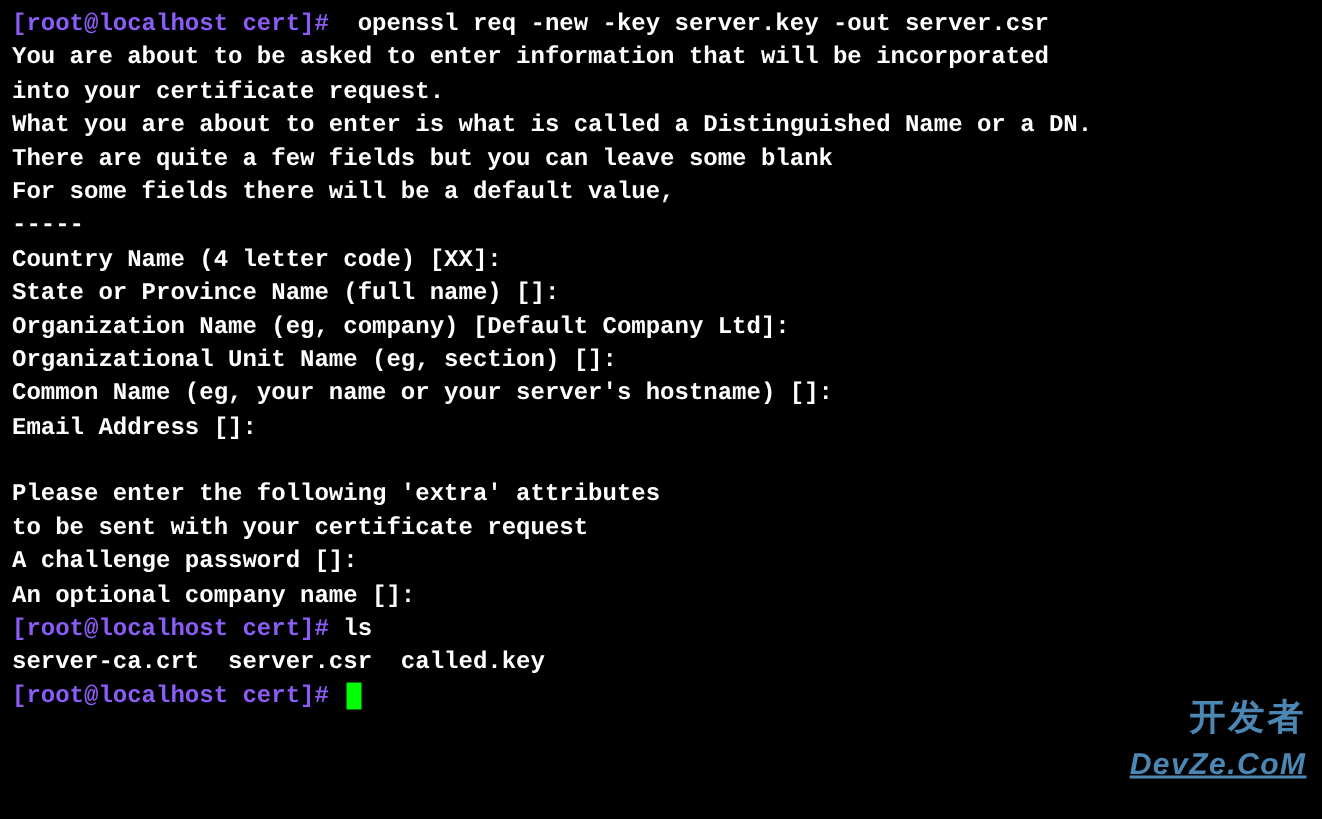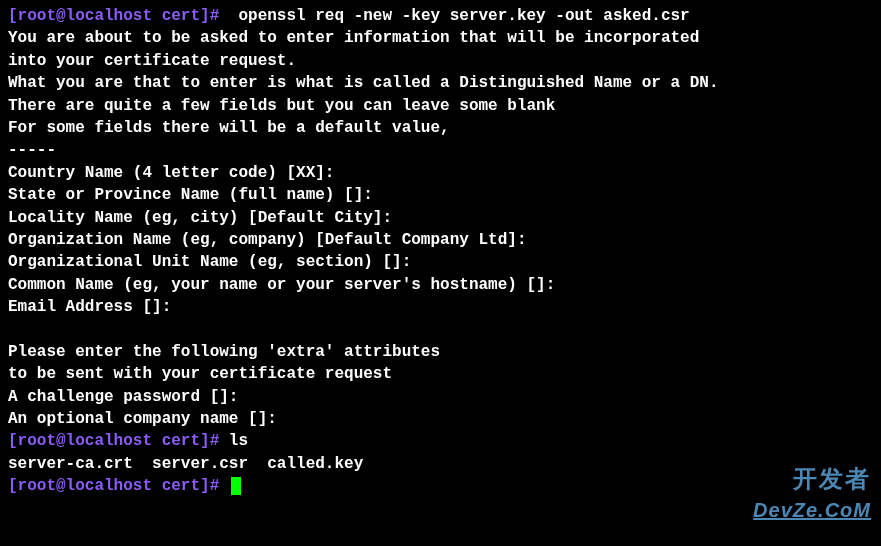--- a/index.html
+++ b/index.html
@@ -55,30 +55,29 @@
       opacity: 0.85;
       font-style: italic;
       letter-spacing: 1px;
       text-decoration: underline;
     }
   </style>
 </head>
 <body>
 
 <div id="terminal">
-    <div class="terminal-line"><span class="prompt">[root@localhost cert]# </span><span> openssl req -new -key server.key -out asked.csr</span></div>
+    <div class="terminal-line"><span class="prompt">[root@localhost cert]# </span><span> openssl req -new -key server.key -out server.csr</span></div>
     <div class="terminal-line">You are about to be asked to enter information that will be incorporated</div>
     <div class="terminal-line">into your certificate request.</div>
-    <div class="terminal-line">What you are that to enter is what is called a Distinguished Name or a DN.</div>
+    <div class="terminal-line">What you are about to enter is what is called a Distinguished Name or a DN.</div>
     <div class="terminal-line">There are quite a few fields but you can leave some blank</div>
     <div class="terminal-line">For some fields there will be a default value,</div>
     <div class="terminal-line">-----</div>
     <div class="terminal-line">Country Name (4 letter code) [XX]:</div>
     <div class="terminal-line">State or Province Name (full name) []:</div>
-    <div class="terminal-line">Locality Name (eg, city) [Default City]:</div>
     <div class="terminal-line">Organization Name (eg, company) [Default Company Ltd]:</div>
     <div class="terminal-line">Organizational Unit Name (eg, section) []:</div>
     <div class="terminal-line">Common Name (eg, your name or your server's hostname) []:</div>
     <div class="terminal-line">Email Address []:</div>
     <div class="terminal-line">&nbsp;</div>
     <div class="terminal-line">Please enter the following 'extra' attributes</div>
     <div class="terminal-line">to be sent with your certificate request</div>
     <div class="terminal-line">A challenge password []:</div>
     <div class="terminal-line">An optional company name []:</div>
     <div class="terminal-line"><span class="prompt">[root@localhost cert]# </span><span>ls</span></div>

